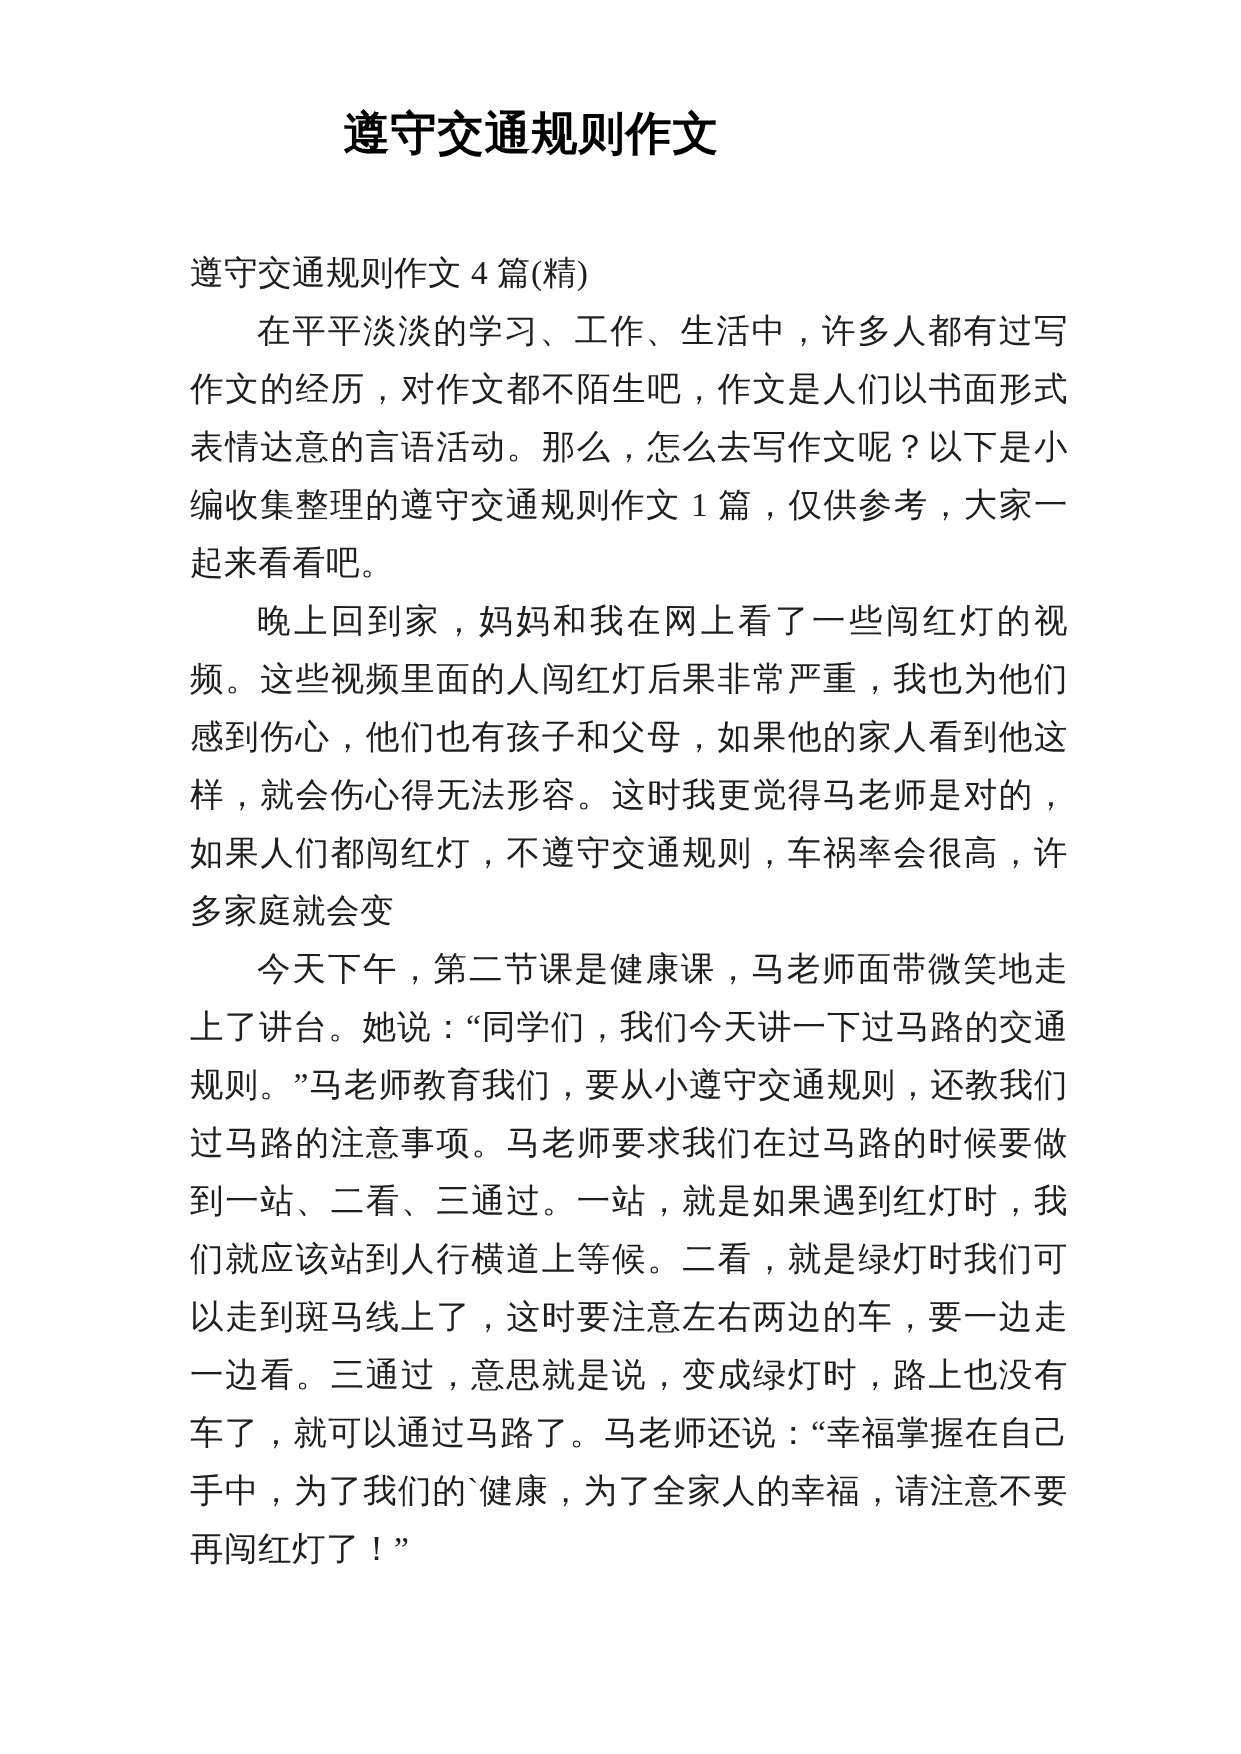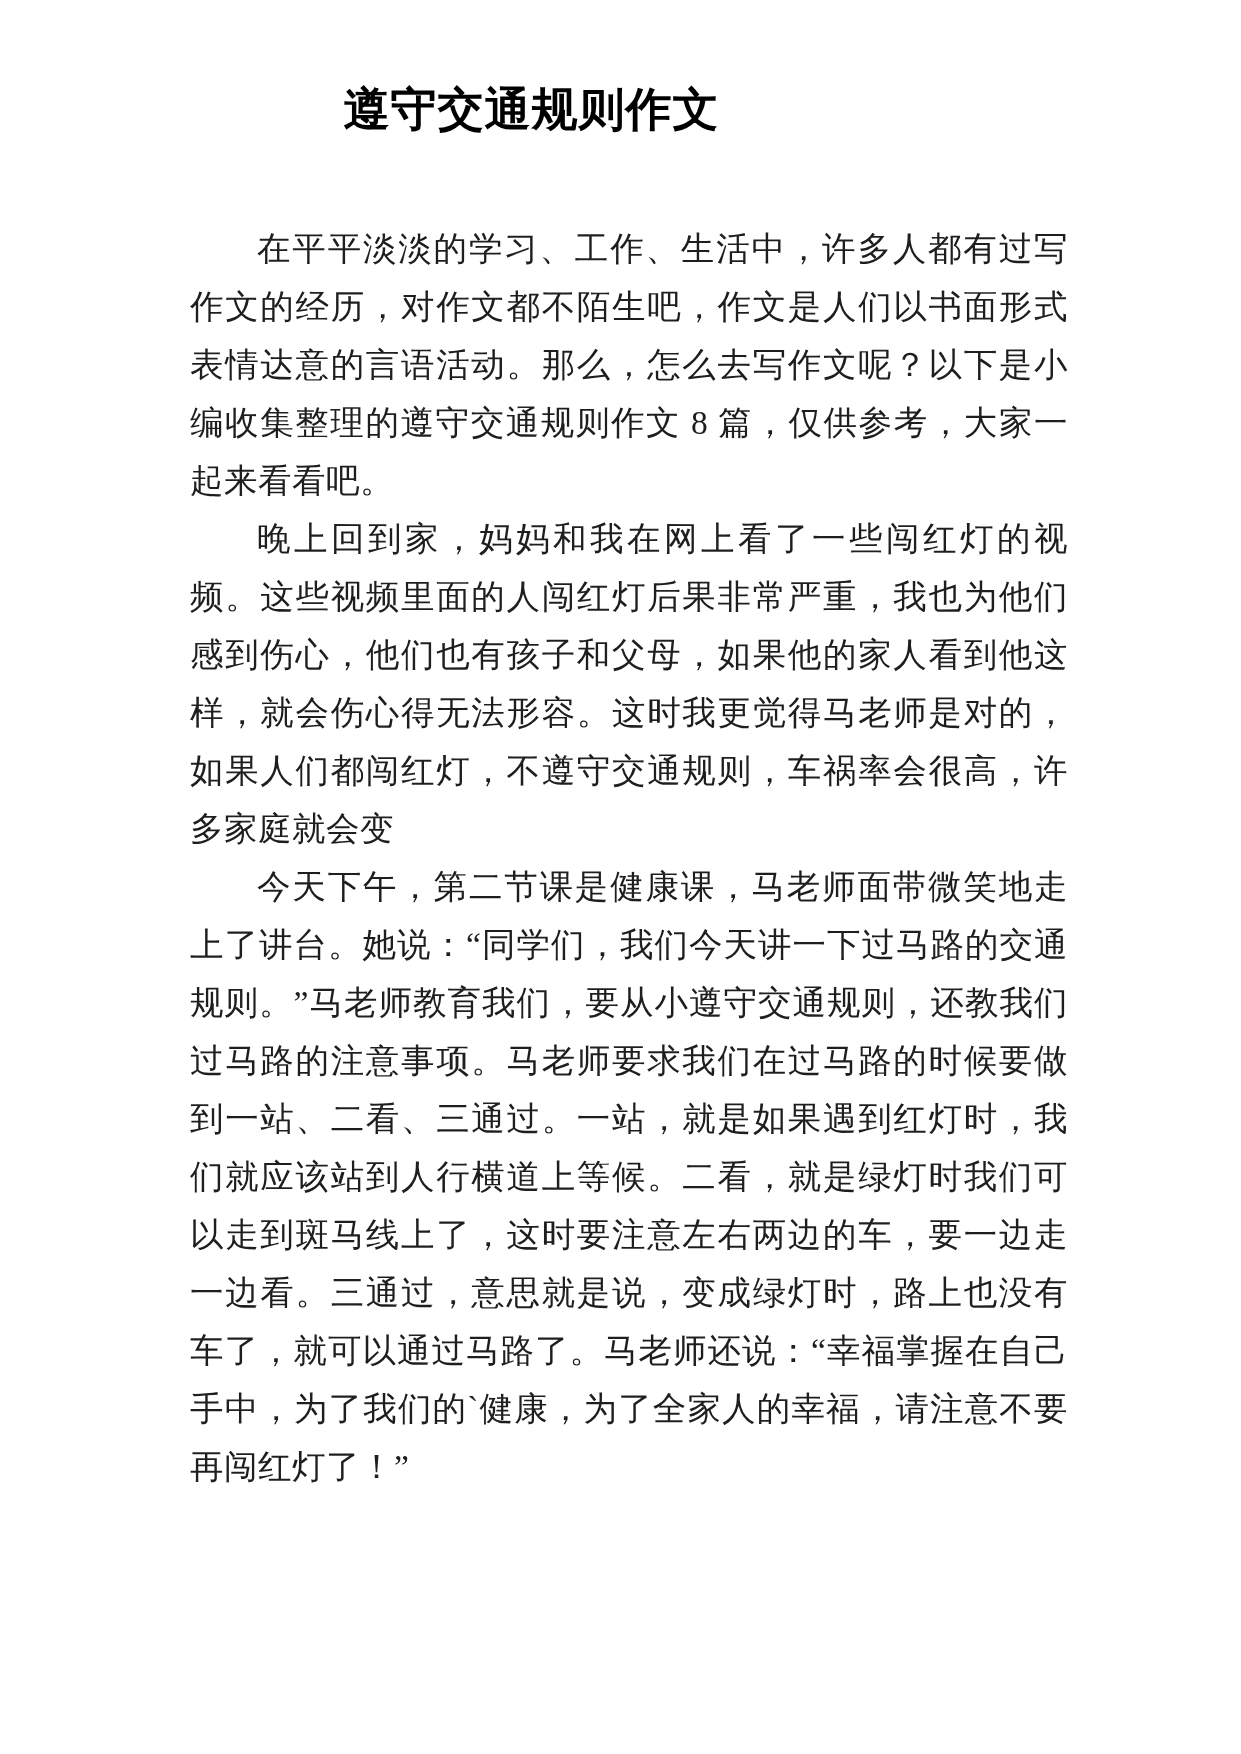--- a/index.html
+++ b/index.html
@@ -10,21 +10,21 @@
   body {
     width: 1241px;
     height: 1754px;
     overflow: hidden;
     font-family: "Liberation Serif", "DejaVu Serif", serif;
   }
   .page {
     box-sizing: border-box;
     width: 1063px;
     height: 1754px;
-    padding-top: 80px;
+    padding-top: 104px;
     background: #ffffff;
   }
   .doc-title {
     margin: 0;
     width: 100%;
     text-align: center;
     font-size: 46px;
     line-height: 60px;
     font-weight: 700;
     color: #000000;
@@ -50,22 +50,23 @@
 </style>
 </head>
 <body>
 
 <div class="page">
 
   <h1 class="doc-title">遵守交通规则作文</h1>
 
   <div class="doc-body">
 
+    <p class="para">遵守交通规则作文 4 篇(精)</p>
 
-    <p class="para indent">在平平淡淡的学习、工作、生活中，许多人都有过写作文的经历，对作文都不陌生吧，作文是人们以书面形式表情达意的言语活动。那么，怎么去写作文呢？以下是小编收集整理的遵守交通规则作文 8 篇，仅供参考，大家一起来看看吧。</p>
+    <p class="para indent">在平平淡淡的学习、工作、生活中，许多人都有过写作文的经历，对作文都不陌生吧，作文是人们以书面形式表情达意的言语活动。那么，怎么去写作文呢？以下是小编收集整理的遵守交通规则作文 1 篇，仅供参考，大家一起来看看吧。</p>
 
 
     <p class="para indent">晚上回到家，妈妈和我在网上看了一些闯红灯的视频。这些视频里面的人闯红灯后果非常严重，我也为他们感到伤心，他们也有孩子和父母，如果他的家人看到他这样，就会伤心得无法形容。这时我更觉得马老师是对的，如果人们都闯红灯，不遵守交通规则，车祸率会很高，许多家庭就会变</p>
 
     <p class="para indent">今天下午，第二节课是健康课，马老师面带微笑地走上了讲台。她说：“同学们，我们今天讲一下过马路的交通规则。”马老师教育我们，要从小遵守交通规则，还教我们过马路的注意事项。马老师要求我们在过马路的时候要做到一站、二看、三通过。一站，就是如果遇到红灯时，我们就应该站到人行横道上等候。二看，就是绿灯时我们可以走到斑马线上了，这时要注意左右两边的车，要一边走一边看。三通过，意思就是说，变成绿灯时，路上也没有车了，就可以通过马路了。马老师还说：“幸福掌握在自己手中，为了我们的`健康，为了全家人的幸福，请注意不要再闯红灯了！”</p>
 
   </div>
 </div>
 
 </body></html>

